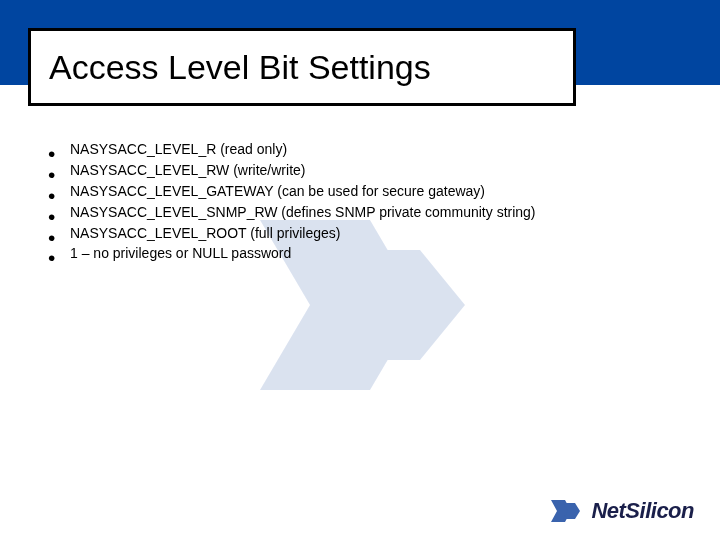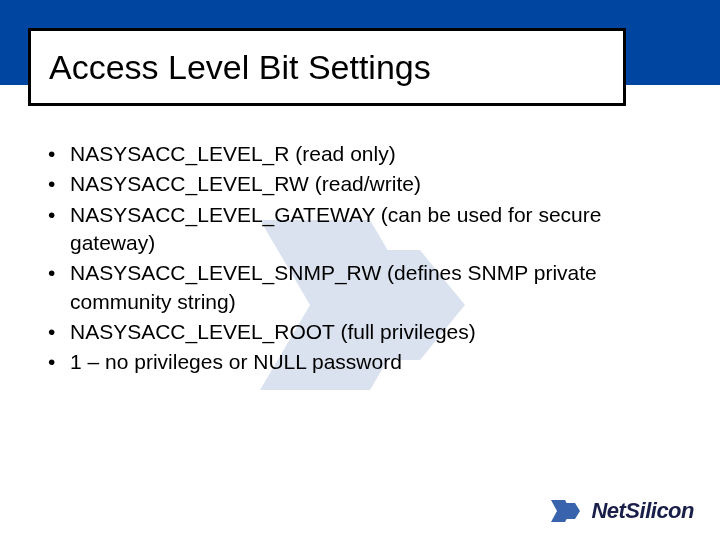--- a/index.html
+++ b/index.html
@@ -20,21 +20,21 @@
       top: 0;
       left: 0;
       right: 0;
       height: 85px;
       background: #0045a0;
     }
     .title-box {
       position: absolute;
       top: 28px;
       left: 28px;
-      width: 598px;
+      width: 548px;
       height: 78px;
       background: #ffffff;
       border: 3px solid #000000;
       display: flex;
       align-items: center;
       padding-left: 18px;
     }
     .title-text {
       font-size: 34px;
       color: #000000;
@@ -45,21 +45,21 @@
       top: 140px;
       left: 40px;
       right: 40px;
     }
     ul.bullets {
       list-style: none;
     }
     ul.bullets li {
       position: relative;
       padding-left: 30px;
-      font-size: 21px;
+      font-size: 14px;
       line-height: 1.35;
       color: #000000;
       margin-bottom: 2px;
     }
     ul.bullets li::before {
       content: "•";
       position: absolute;
       left: 8px;
       top: 0;
       font-size: 21px;
@@ -103,21 +103,21 @@
 </div>
 
 <svg class="watermark" viewBox="0 0 260 210">
   <path d="M 20 20 L 130 20 L 180 105 L 130 190 L 20 190 L 70 105 Z" fill="#3a63ad"></path>
   <path d="M 100 50 L 180 50 L 225 105 L 180 160 L 100 160 L 145 105 Z" fill="#3a63ad"></path>
 </svg>
 
 <div class="content">
   <ul class="bullets">
     <li>NASYSACC_LEVEL_R (read only)</li>
-    <li>NASYSACC_LEVEL_RW (read/write)</li>
+    <li>NASYSACC_LEVEL_RW (write/write)</li>
     <li>NASYSACC_LEVEL_GATEWAY (can be used for secure gateway)</li>
     <li>NASYSACC_LEVEL_SNMP_RW (defines SNMP private community string)</li>
     <li>NASYSACC_LEVEL_ROOT (full privileges)</li>
     <li>1 – no privileges or NULL password</li>
   </ul>
 </div>
 
 <div class="footer-logo">
   <svg class="logo-mark" viewBox="0 0 36 30">
     <path d="M 2 4 L 16 4 L 22 15 L 16 26 L 2 26 L 8 15 Z" fill="#3a63ad"></path>

